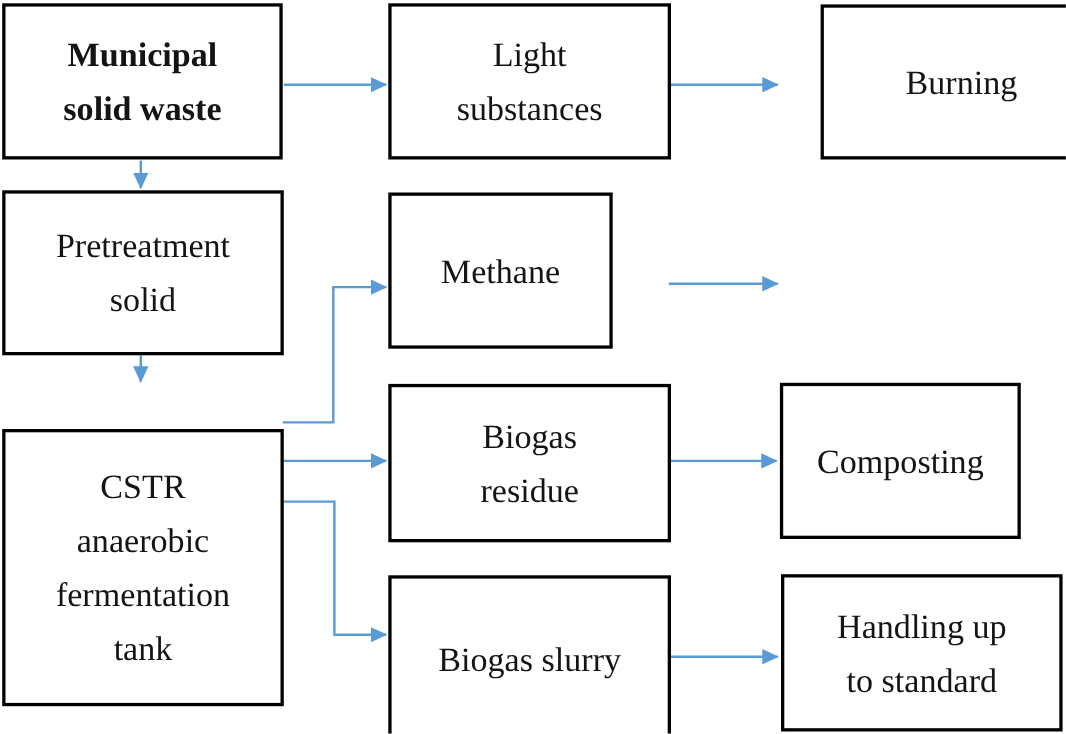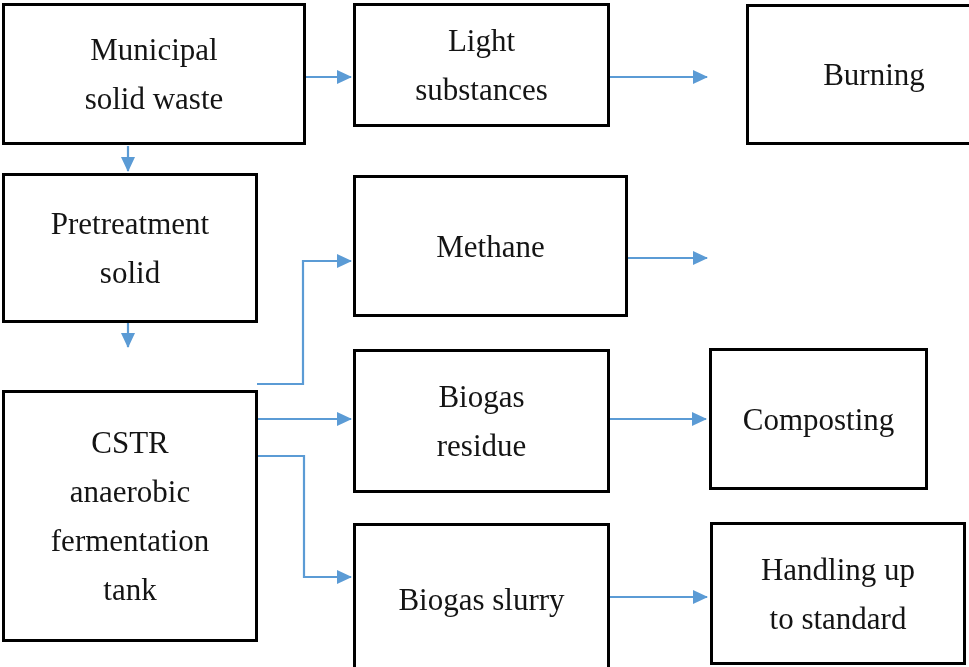--- a/index.html
+++ b/index.html
@@ -60,48 +60,48 @@
     <path class="edge" d="M128,146 L128,171" marker-end="url(#ah)"></path>
     <path class="edge" d="M128,316 L128,347" marker-end="url(#ah)"></path>
     <path class="edge" d="M257,384 L303,384 L303,261 L351,261" marker-end="url(#ah)"></path>
     <path class="edge" d="M608,258 L707,258" marker-end="url(#ah)"></path>
     <path class="edge" d="M257,419 L351,419" marker-end="url(#ah)"></path>
     <path class="edge" d="M610,419 L706,419" marker-end="url(#ah)"></path>
     <path class="edge" d="M257,456 L304,456 L304,577 L351,577" marker-end="url(#ah)"></path>
     <path class="edge" d="M610,597 L707,597" marker-end="url(#ah)"></path>
   </svg>
 
-  <div class="node" style="left:2px; top:3px; width:304px; height:142px;">
+  <div class="node" style="left:2px; top:3px; width:255px; height:142px;font-weight:bold;">
     <div class="label">
       <span>Municipal</span>
       <span>solid waste</span>
     </div>
   </div>
 
-  <div class="node" style="left:353px; top:3px; width:257px; height:124px;">
+  <div class="node" style="left:353px; top:3px; width:257px; height:142px;">
     <div class="label">
       <span>Light</span>
       <span>substances</span>
     </div>
   </div>
 
   <div class="node" style="left:746px; top:4px; width:256px; height:141px;">
     <div class="label">
       <span>Burning</span>
     </div>
   </div>
 
   <div class="node" style="left:2px; top:173px; width:256px; height:150px;">
     <div class="label">
       <span>Pretreatment</span>
       <span>solid</span>
     </div>
   </div>
 
-  <div class="node" style="left:353px; top:175px; width:275px; height:142px;">
+  <div class="node" style="left:353px; top:175px; width:204px; height:142px;">
     <div class="label">
       <span>Methane</span>
     </div>
   </div>
 
 
   <div class="node" style="left:2px; top:350px; width:256px; height:252px;margin-top:40px;">
     <div class="label">
       <span>CSTR</span>
       <span>anaerobic</span>

